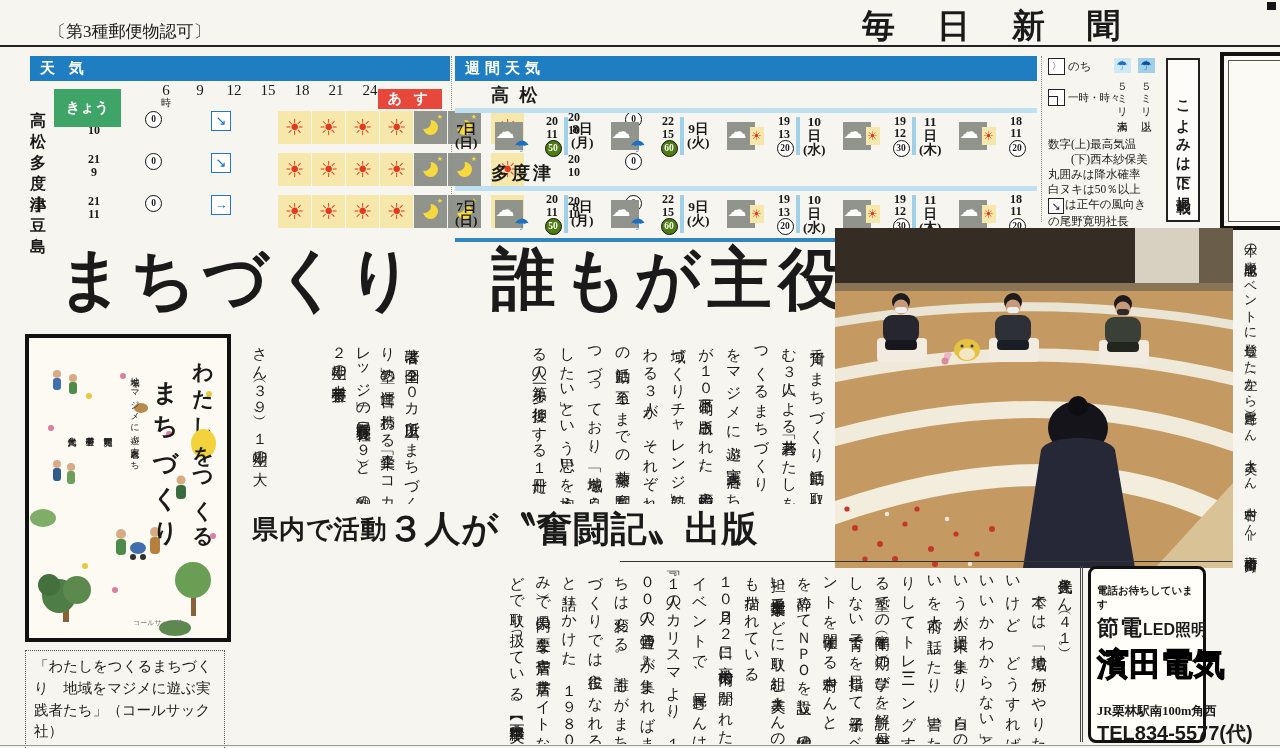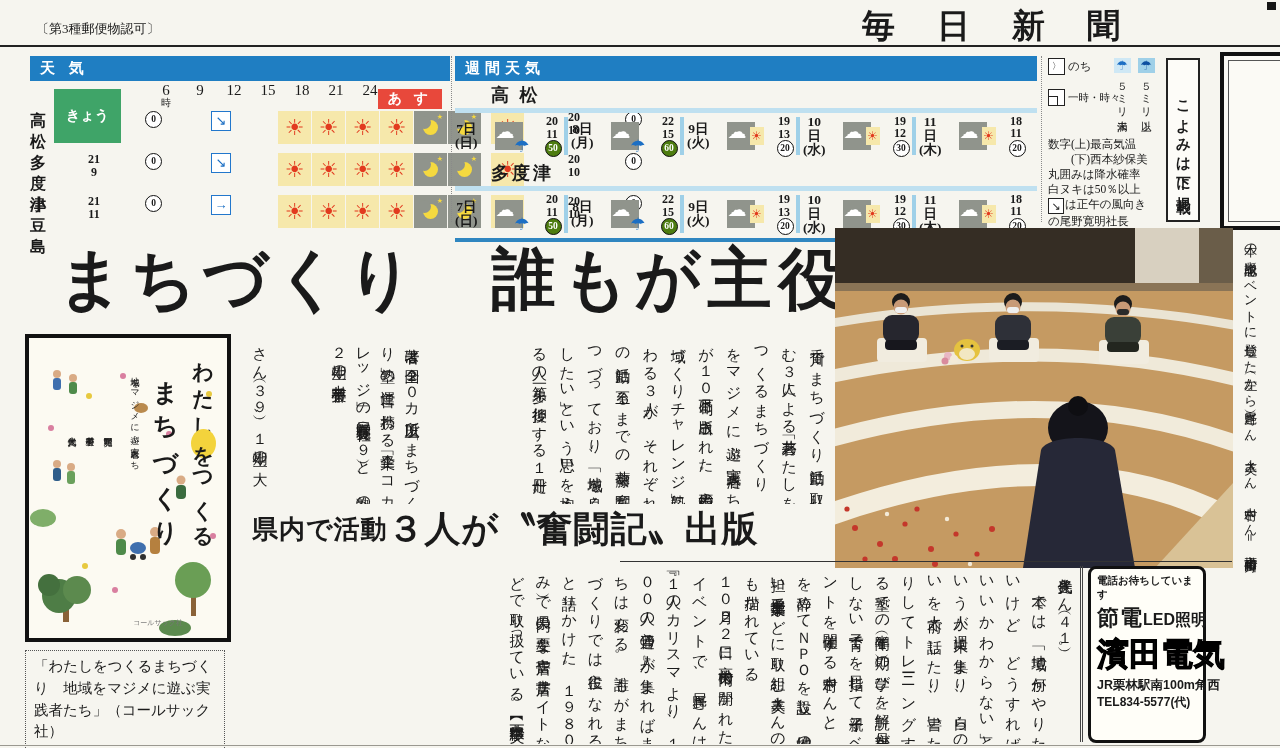--- a/index.html
+++ b/index.html
@@ -1,33 +1,33 @@
 <!DOCTYPE html>
 <html><head>
 <meta charset="utf-8">
 <style>
   html,body{margin:0;padding:0;background:#e8e6e0;}
   .page{position:relative;width:1280px;height:748px;background:#f6f5ef;overflow:hidden;
         font-family:"Liberation Serif","DejaVu Serif",serif;color:#1a1a1a;}
 
   
-  .permit{position:absolute;left:36px;top:20px;font-size:13px;}
+  .permit{position:absolute;left:49px;top:20px;font-size:17px;}
   .masthead{position:absolute;left:862px;top:4px;font-size:33px;font-weight:bold;letter-spacing:42px;white-space:nowrap;}
   .toprule{position:absolute;left:0;top:45px;width:1280px;height:2px;background:#222;}
   .corner-mark{position:absolute;right:4px;top:2px;width:9px;height:8px;background:#151515;}
 
   
   .wx{position:absolute;font-family:Liberation Serif, serif;}
   .wx-head{background:#1f7ec2;color:#fff;font-weight:bold;font-size:15px;padding:3px 10px;letter-spacing:5px;}
   .vsep{position:absolute;top:56px;height:166px;border-left:1px dotted #8a8a8a;}
 
   
   .wx-today{left:30px;top:56px;width:420px;}
   .wt-toprow{position:relative;height:28px;margin-top:2px;}
-  .lbl-kyo{position:absolute;left:24px;top:6px;background:#3fa468;color:#fff;font-weight:bold;font-size:14px;padding:18px 12px;}
+  .lbl-kyo{position:absolute;left:24px;top:6px;background:#3fa468;color:#fff;font-weight:bold;font-size:14px;padding:10px 12px;}
   .lbl-asu{position:absolute;right:8px;top:6px;background:#e8483b;color:#fff;font-weight:bold;font-size:14px;padding:1px 10px;letter-spacing:4px;}
   .hours{position:absolute;left:119px;top:0;display:flex;}
   .hour{width:34px;text-align:center;font-size:15px;line-height:1;}
   .hour .unit{display:block;font-size:10px;line-height:1;}
   .wt-row{display:flex;align-items:flex-start;height:42px;gap:43px;}
   .wt-city{width:56px;font-size:16px;font-weight:bold;letter-spacing:-1px;}
   .wt-temps{width:24px;text-align:center;font-size:12px;font-weight:bold;line-height:1.05;}
   .pop{display:inline-block;width:15px;height:15px;border:1px solid #111;border-radius:50%;
        font-size:9.5px;line-height:15px;text-align:center;font-weight:bold;background:#fff;flex:0 0 auto;margin-left:2px;}
   .pop.inv{background:#4d7c0f;color:#fff;}
@@ -118,28 +118,28 @@
   .bk-authors{position:absolute;left:34px;top:92px;writing-mode:vertical-rl;font-size:9px;line-height:2.0;
               font-family:"Liberation Sans","DejaVu Sans",sans-serif;}
   .bk-pub{position:absolute;right:44px;bottom:10px;font-size:7px;color:#777;}
 
   .book-caption{position:absolute;left:25px;top:650px;width:182px;height:90px;border:1px dotted #555;
                 padding:5px 8px;font-size:14.5px;line-height:1.5;font-family:"Liberation Sans","DejaVu Sans",sans-serif;}
 
   
   .ad-sep{position:absolute;left:1080px;top:566px;height:176px;border-left:3px double #444;}
   .ad{position:absolute;left:1088px;top:566px;width:118px;height:177px;border:3px solid #111;border-radius:8px;
-      background:#fffef8;box-sizing:border-box;padding:5px 6px;font-family:"Liberation Sans","DejaVu Sans",sans-serif;}
+      background:#fffef8;box-sizing:border-box;padding:15px 6px;font-family:"Liberation Sans","DejaVu Sans",sans-serif;}
   .ad-line1{font-size:10.5px;font-weight:bold;}
   .ad-line2{font-size:16px;font-weight:900;margin-top:1px;white-space:nowrap;}
   .ad-line2 .big{font-size:22px;letter-spacing:1px;}
   .ad-name{font-size:32px;font-weight:900;text-align:center;letter-spacing:0px;line-height:1.2;margin-top:2px;
            -webkit-text-stroke:1px #000;white-space:nowrap;}
-  .ad-line4{font-size:12.5px;font-weight:bold;margin-top:4px;white-space:nowrap;}
-  .ad-line5{font-size:12px;font-weight:900;white-space:nowrap;}
+  .ad-line4{font-size:12.5px;font-weight:bold;margin-top:20px;white-space:nowrap;font-family:Liberation Serif, serif;}
+  .ad-line5{font-size:20px;font-weight:900;white-space:nowrap;}
 </style>
 </head>
 <body>
 
 <div class="page">
 
   <div class="permit">〔第3種郵便物認可〕</div>
   <div class="masthead">毎日新聞</div>
   <div class="toprule"></div>
   <div class="corner-mark"></div>

